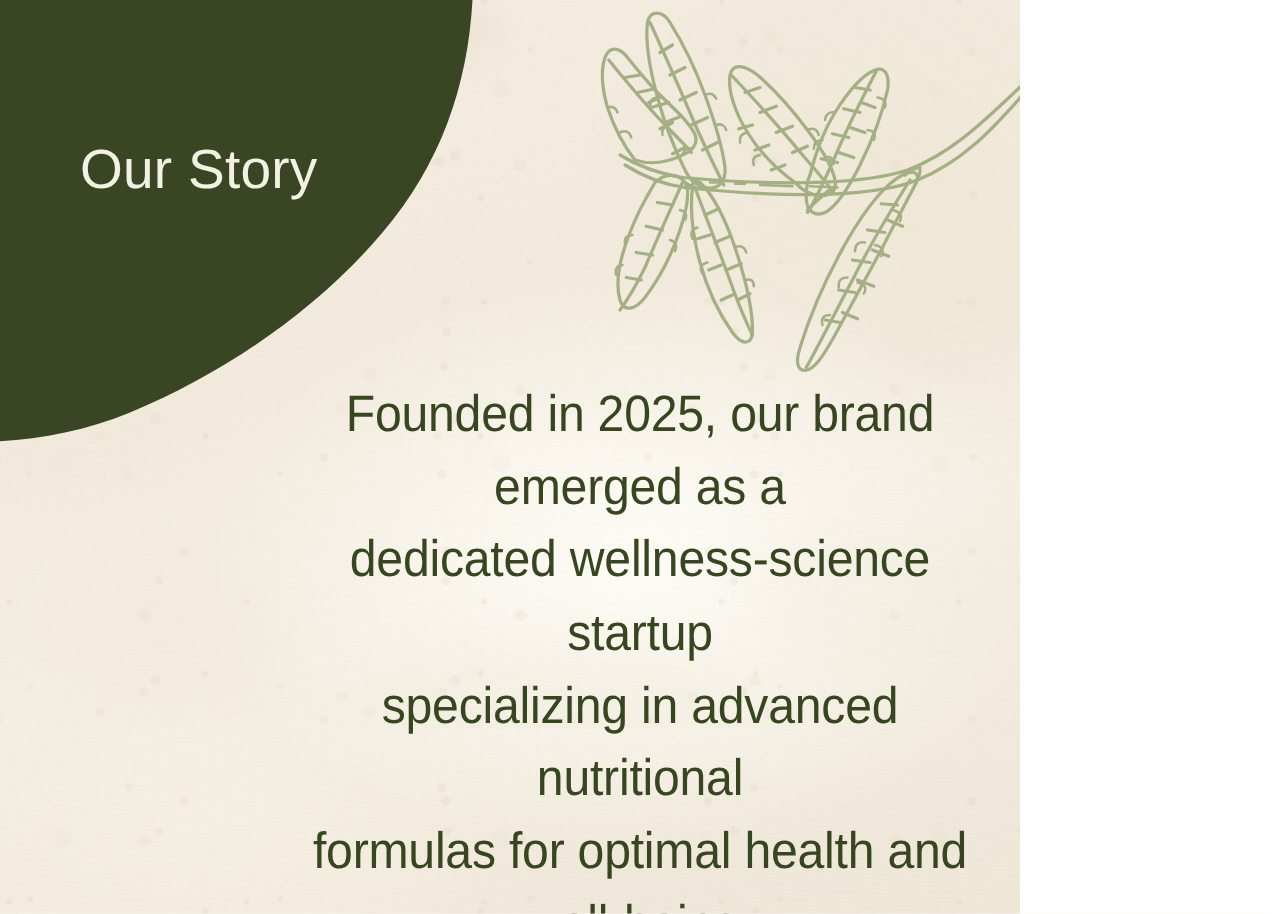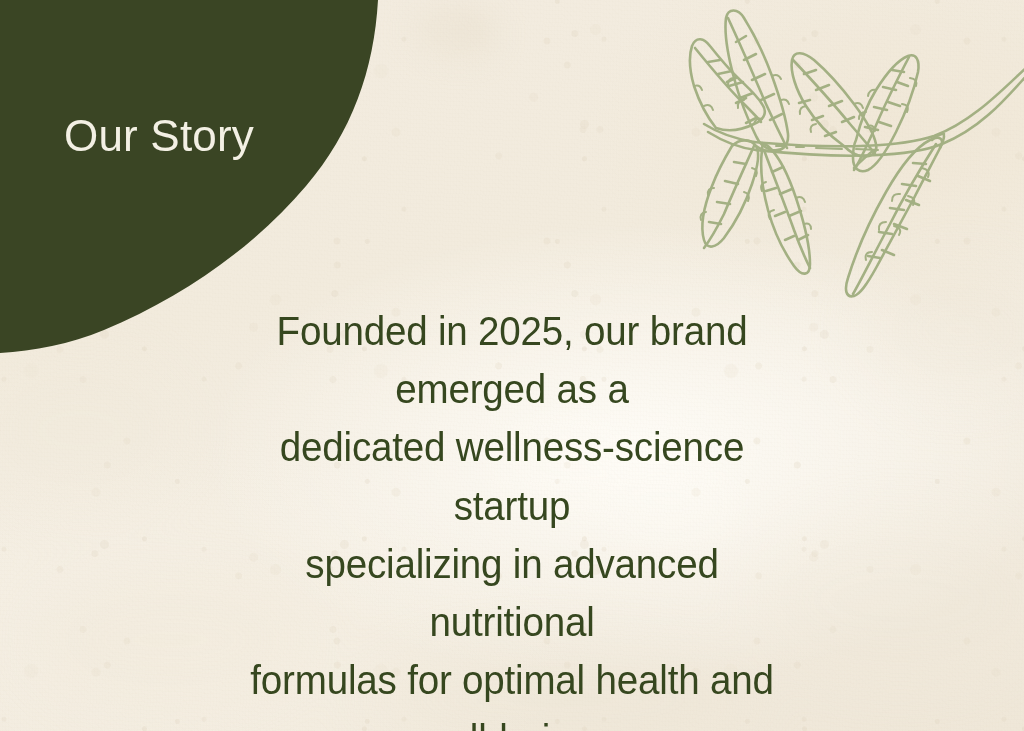--- a/index.html
+++ b/index.html
@@ -2,21 +2,21 @@
 <html><head>
 <meta charset="utf-8">
 <style>
   html, body {
     margin: 0;
     padding: 0;
     background: #ffffff;
   }
   #slide {
     position: relative;
-    width: 1024px;
+    width: 816px;
     height: 731px;
     overflow: hidden;
     background-color: #f2ebdd;
     font-family: "Liberation Sans", sans-serif;
   }
 
   
   .paper-base {
     position: absolute;
     inset: 0;

